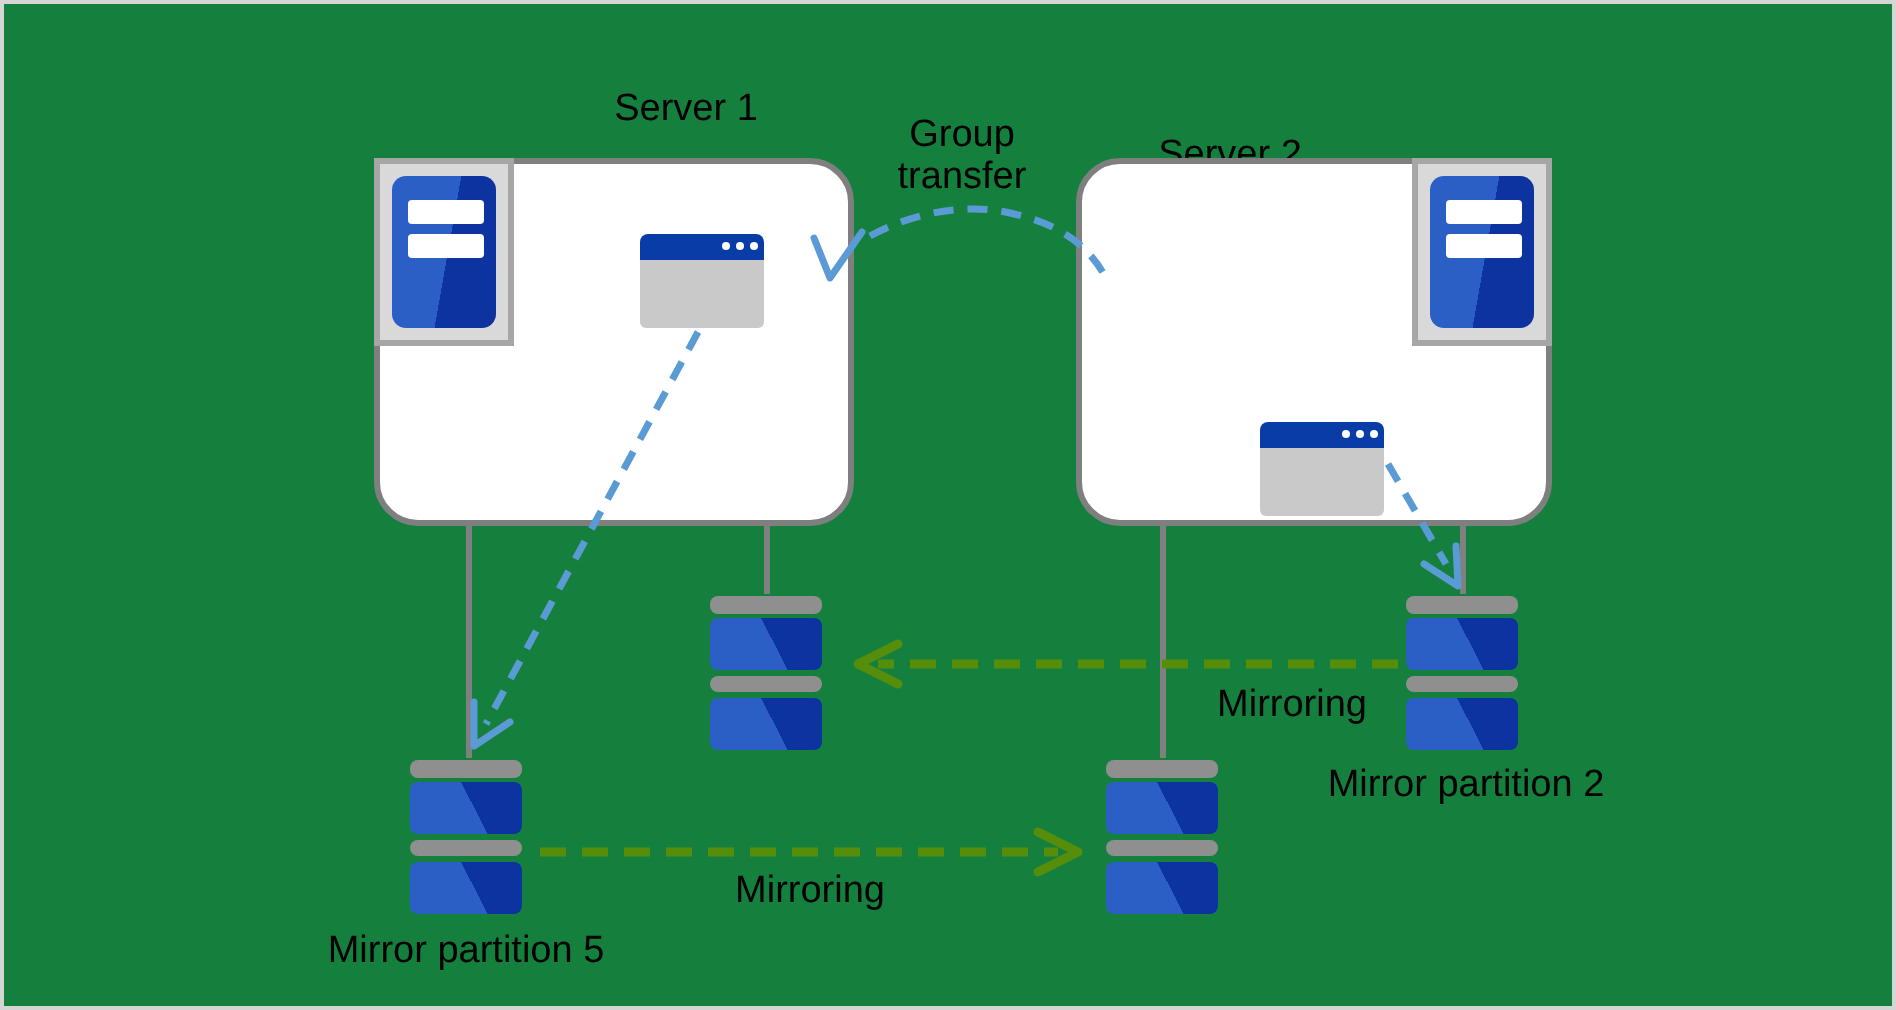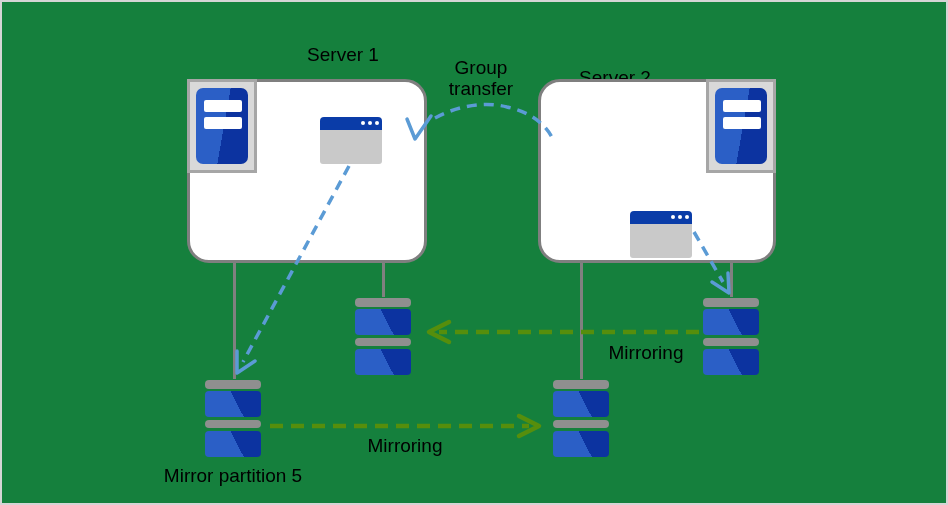--- a/index.html
+++ b/index.html
@@ -122,20 +122,21 @@
     <div class="platter p2"></div>
   </div>
   <div class="disk" style="left:701px; top:296px;">
     <div class="cap"></div>
     <div class="platter"></div>
     <div class="bar"></div>
     <div class="platter p2"></div>
   </div>
 
   <div class="lbl" style="left:564px; top:340px; width:160px;">Mirroring</div>
+  <div class="lbl" style="left:631px; top:380px; width:200px;">Mirror partition 2</div>
   <div class="lbl" style="left:323px; top:433px; width:160px;">Mirroring</div>
   <div class="lbl" style="left:131px; top:463px; width:200px;">Mirror partition 5</div>
 
   <svg class="overlay" width="948" height="505" viewBox="0 0 948 505">
 
     <line class="leg" x1="232.5" y1="261" x2="232.5" y2="377"></line>
     <line class="leg" x1="381.5" y1="261" x2="381.5" y2="295"></line>
     <line class="leg" x1="579.5" y1="261" x2="579.5" y2="377"></line>
     <line class="leg" x1="729.5" y1="261" x2="729.5" y2="295"></line>
 

